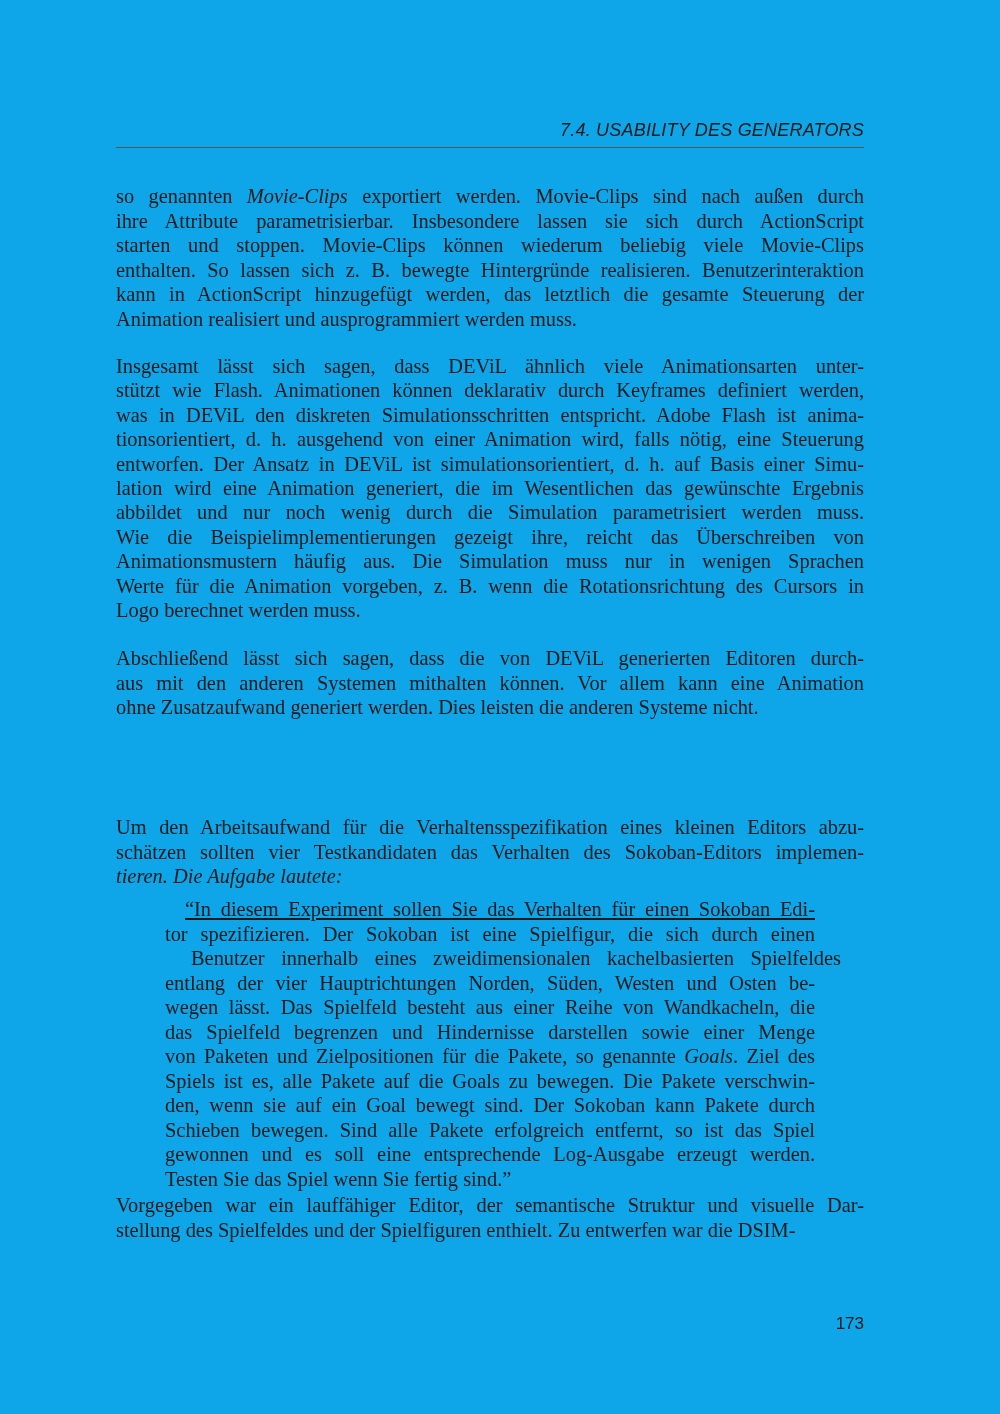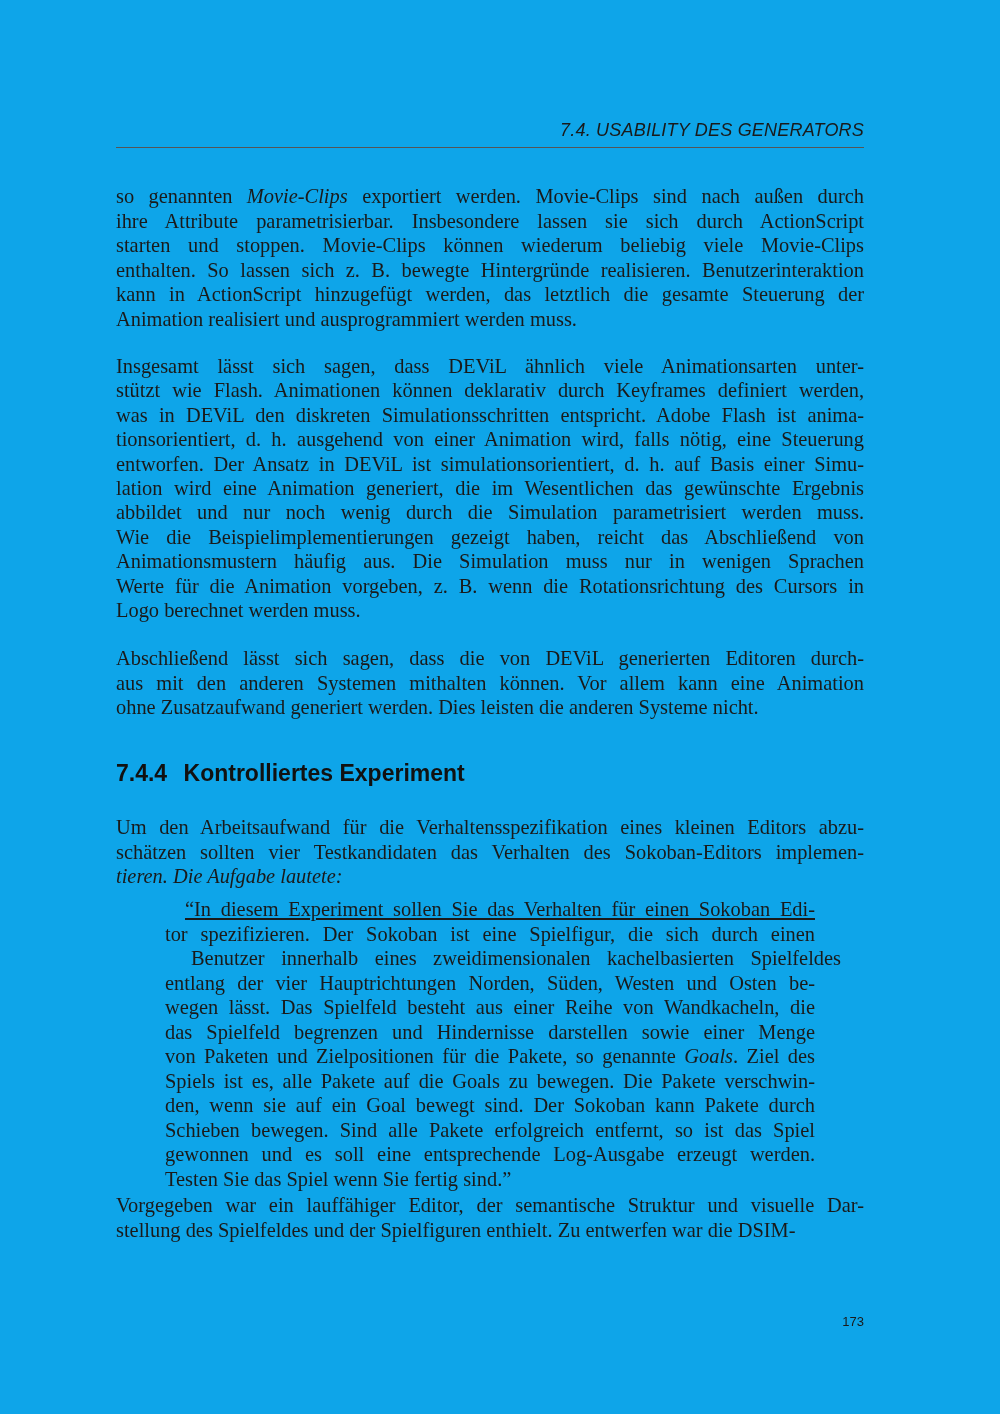--- a/index.html
+++ b/index.html
@@ -26,21 +26,21 @@
   .quote .line { left: 165px; width: 650px; }
   .quote .line.first { left: 185px; width: 630px; }
   .section-heading {
     position: absolute; left: 116px; top: 760px;
     font-family: "Liberation Sans", sans-serif; font-weight: bold; font-size: 23px;
     color: #111; white-space: nowrap;
   }
   .section-heading .num { margin-right: 10px; }
   .page-number {
     position: absolute; left: 800px; top: 1314px; width: 64px; text-align: right;
-    font-family: "Liberation Sans", sans-serif; font-size: 13px; color: #1a1a1a;
+    font-family: "Liberation Sans", sans-serif; font-size: 17px; color: #1a1a1a;
   }
   i { font-style: italic; }
 </style>
 </head>
 <body>
 
 <div class="page">
 
   <div class="running-head">7.4.  USABILITY DES GENERATORS</div>
   <div class="head-rule"></div>
@@ -54,35 +54,31 @@
       <div class="line last" style="top: 307px;">Animation realisiert und ausprogrammiert werden muss.</div>
     </div>
   <div class="body-text">
       <div class="line first" style="top: 354px;">Insgesamt lässt sich sagen, dass DEViL ähnlich viele Animationsarten unter-</div>
       <div class="line" style="top: 378.4px;">stützt wie Flash. Animationen können deklarativ durch Keyframes definiert werden,</div>
       <div class="line" style="top: 402.8px;">was in DEViL den diskreten Simulationsschritten entspricht. Adobe Flash ist anima-</div>
       <div class="line" style="top: 427.2px;">tionsorientiert, d. h. ausgehend von einer Animation wird, falls nötig, eine Steuerung</div>
       <div class="line" style="top: 451.6px;">entworfen. Der Ansatz in DEViL ist simulationsorientiert, d. h. auf Basis einer Simu-</div>
       <div class="line" style="top: 476px;">lation wird eine Animation generiert, die im Wesentlichen das gewünschte Ergebnis</div>
       <div class="line" style="top: 500.4px;">abbildet und nur noch wenig durch die Simulation parametrisiert werden muss.</div>
-      <div class="line" style="top: 524.8px;">Wie die Beispielimplementierungen gezeigt haben, reicht das Abschließend von</div>
+      <div class="line" style="top: 524.8px;">Wie die Beispielimplementierungen gezeigt ihre, reicht das Überschreiben von</div>
       <div class="line" style="top: 549.2px;">Animationsmustern häufig aus. Die Simulation muss nur in wenigen Sprachen</div>
       <div class="line" style="top: 573.6px;">Werte für die Animation vorgeben, z. B. wenn die Rotationsrichtung des Cursors in</div>
       <div class="line last" style="top: 598px;">Logo berechnet werden muss.</div>
     </div>
   <div class="body-text">
       <div class="line first" style="top: 646px;">Abschließend lässt sich sagen, dass die von DEViL generierten Editoren durch-</div>
       <div class="line" style="top: 670.5px;">aus mit den anderen Systemen mithalten können. Vor allem kann eine Animation</div>
       <div class="line last" style="top: 695px;">ohne Zusatzaufwand generiert werden. Dies leisten die anderen Systeme nicht.</div>
     </div>
 
-  <div class="section-heading">
-    <span class="num">7.4.4</span>
-    <span>Kontrolliertes Experiment</span>
-  </div>
 
   <div class="body-text">
       <div class="line first" style="top: 815px;">Um den Arbeitsaufwand für die Verhaltensspezifikation eines kleinen Editors abzu-</div>
       <div class="line" style="top: 839.5px;">schätzen sollten vier Testkandidaten das Verhalten des Sokoban-Editors implemen-</div>
       <div class="line last" style="top: 864px; font-style: italic;">tieren. Die Aufgabe lautete:</div>
     </div>
 
   <div class="body-text quote">
       <div class="line first" style="top: 897px; text-decoration: underline;">“In diesem Experiment sollen Sie das Verhalten für einen Sokoban Edi-</div>
       <div class="line" style="top: 921.5px;">tor spezifizieren. Der Sokoban ist eine Spielfigur, die sich durch einen</div>

